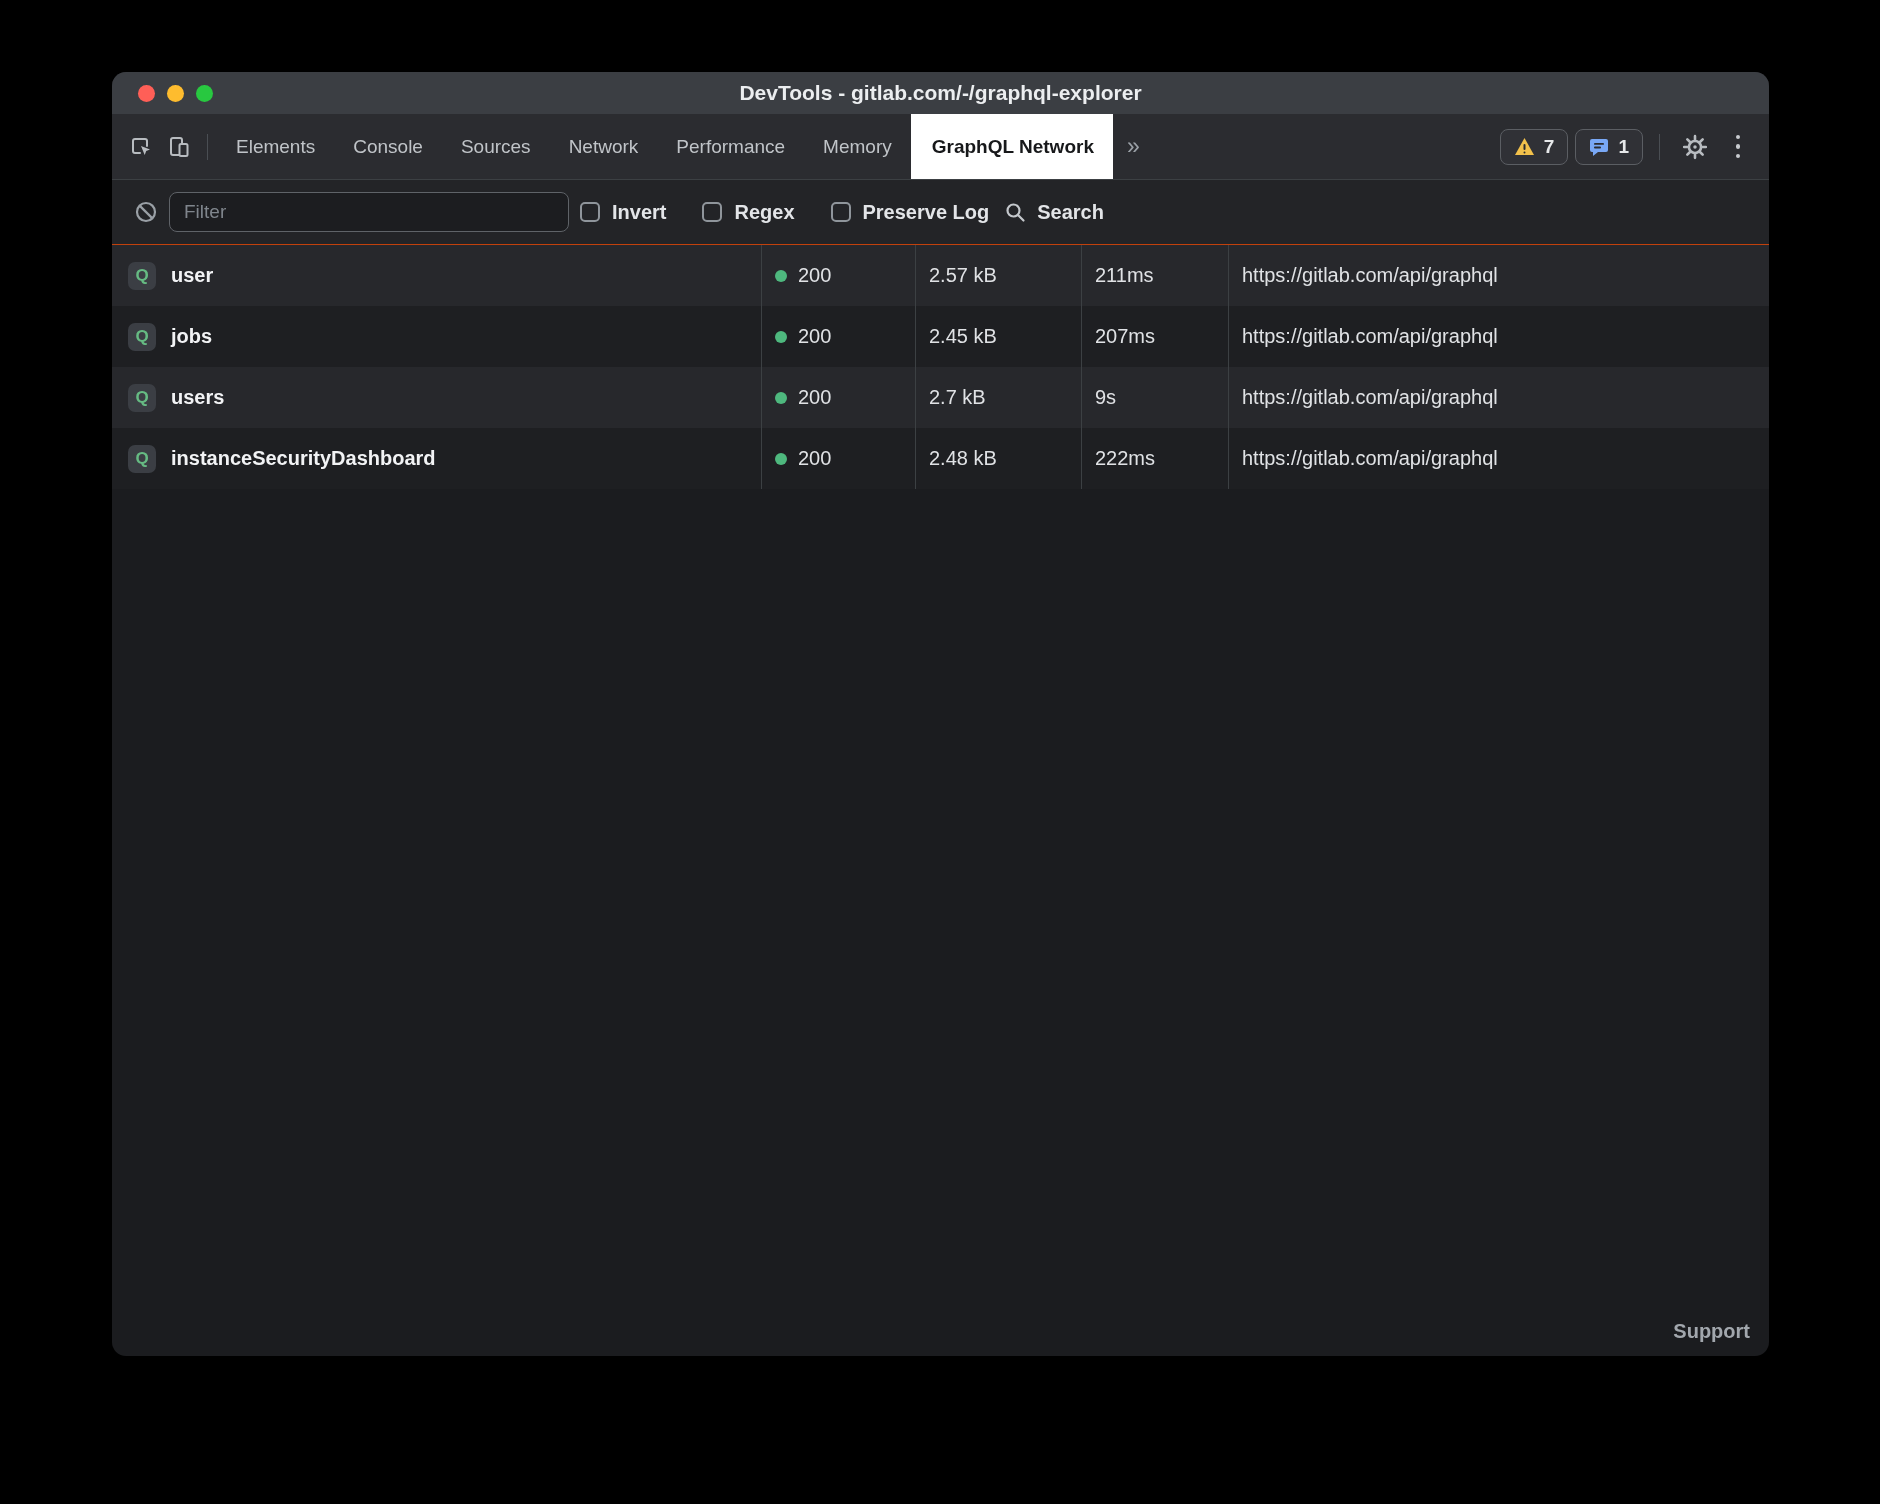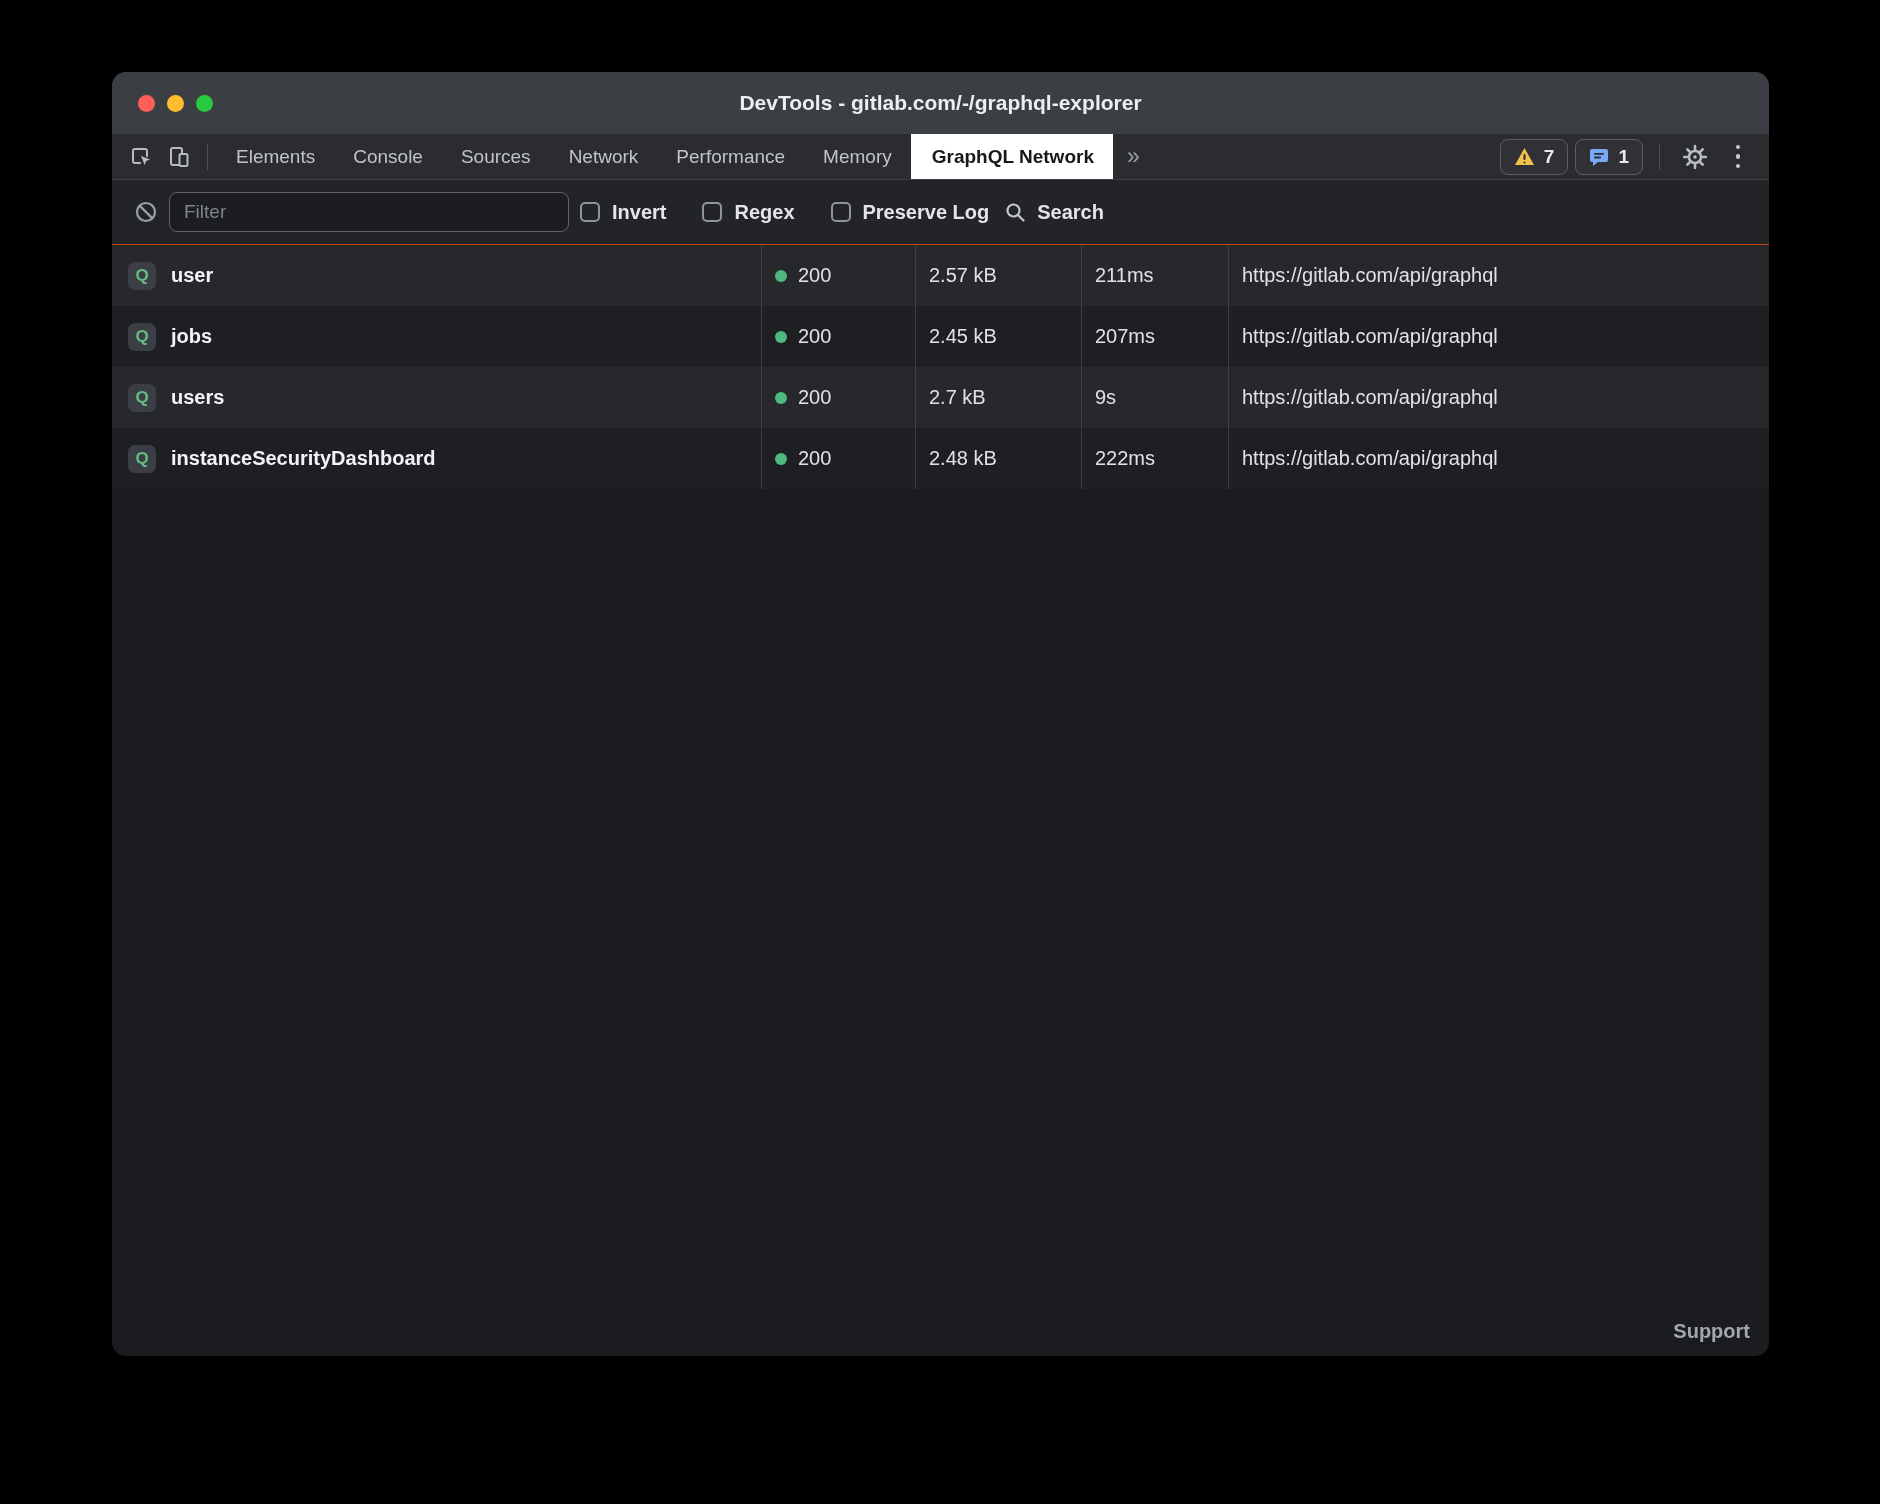--- a/index.html
+++ b/index.html
@@ -5,30 +5,30 @@
   * { box-sizing: border-box; margin: 0; padding: 0; }
   html,body { width:1880px; height:1504px; background:#000; font-family:"Liberation Sans","DejaVu Sans",sans-serif; }
   body { position:relative; overflow:hidden; }
 
   .window{
     position:absolute; left:112px; top:72px; width:1657px; height:1284px;
     background:#1b1c1f; border-radius:14px; overflow:hidden;
   }
 
   
-  .titlebar{ height:62px; background:#3b3e43; position:relative; display:flex; align-items:center; }
+  .titlebar{ height:42px; background:#3b3e43; position:relative; display:flex; align-items:center; }
   .traffic{ display:flex; gap:12px; padding-left:26px; z-index:2; }
   .tl{ width:17px; height:17px; border-radius:50%; border:none; padding:0; cursor:default; }
   .tl.red{ background:var(--traffic-red,#ff5f57); }
   .tl.yellow{ background:var(--traffic-yellow,#febc2e); }
   .tl.green{ background:var(--traffic-green,#28c840); }
   .title{ position:absolute; left:0; right:0; text-align:center; font-size:21px; font-weight:700; color:#eceef0; }
 
   
-  .tabbar{ height:46px; background:#2b2c30; display:flex; align-items:center; padding:0 14px 0 10px; border-bottom:1px solid #3c4043; }
+  .tabbar{ height:66px; background:#2b2c30; display:flex; align-items:center; padding:0 14px 0 10px; border-bottom:1px solid #3c4043; }
   .icon-btn{ width:38px; height:38px; display:flex; align-items:center; justify-content:center;
              color:#b8bcc0; background:none; border:none; flex:0 0 auto; }
   .vdiv{ width:1px; height:26px; background:#4a4e53; margin:0 9px; flex:0 0 auto; }
   .tabs{ display:flex; height:100%; align-items:stretch; }
   .tab{ height:100%; padding:0 19px; font-size:19px; color:#c0c4c8; background:none; border:none;
         display:flex; align-items:center; font-family:inherit; white-space:nowrap; }
   .tab.active{ background:var(--accent-active-tab,#ffffff); color:#17181a; font-weight:600;padding-left:21px; }
   .chevron{ background:none; border:none; color:#9aa0a6; font-size:23px; padding:0 14px; font-family:inherit; }
   .right-cluster{ margin-left:auto; display:flex; align-items:center; gap:7px; }
   .badge-btn{ display:flex; align-items:center; gap:9px; height:36px; padding:0 13px;

